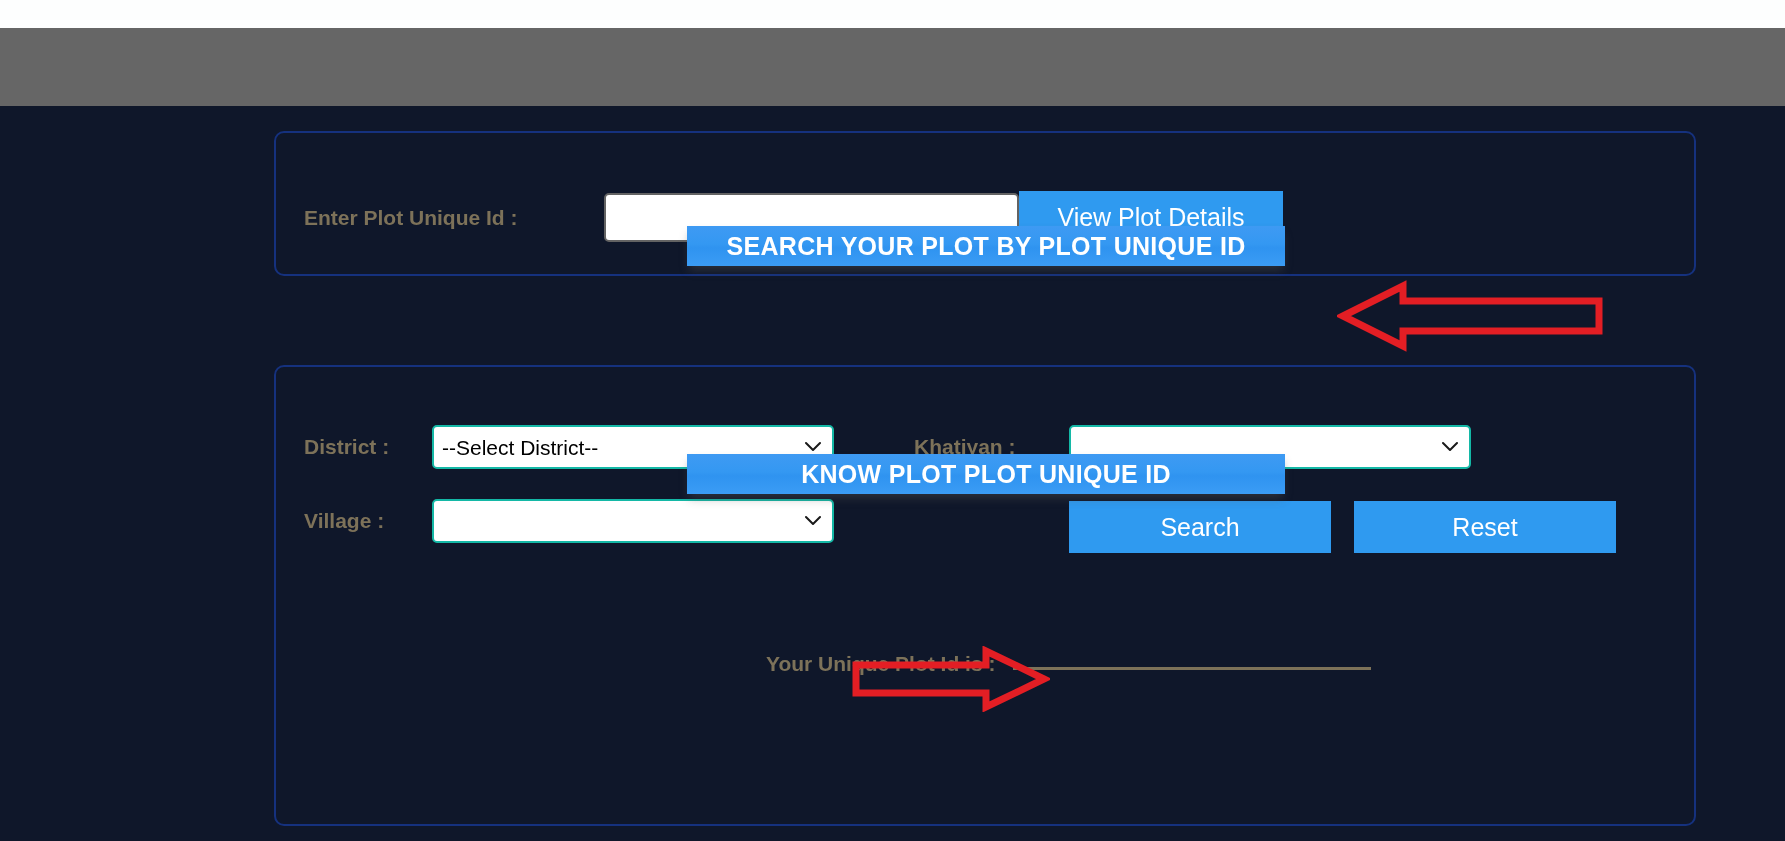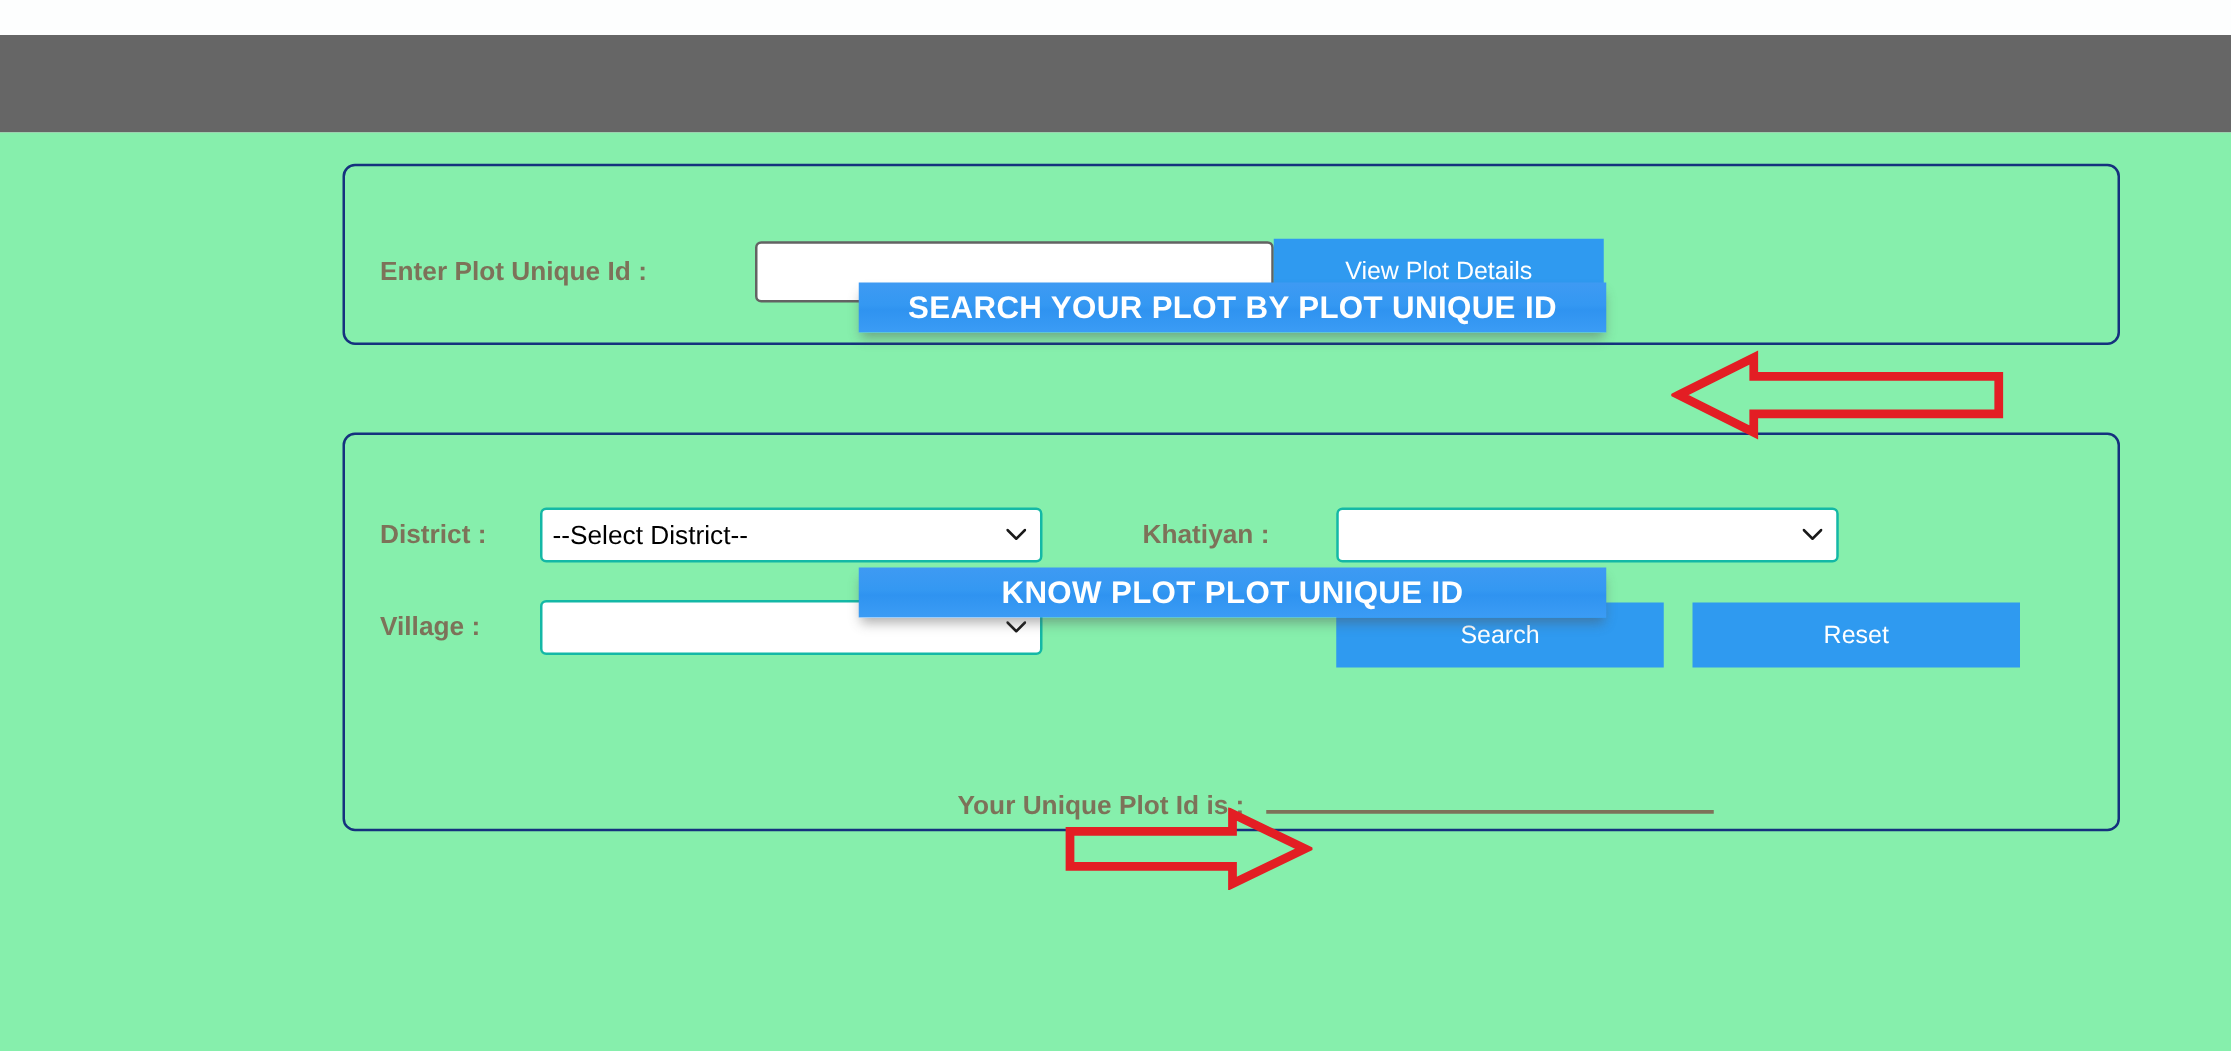--- a/index.html
+++ b/index.html
@@ -27,37 +27,37 @@
     left: 0; top: 28px;
     width: 1785px; height: 78px;
     background: #666666;
   }
 
   
   .page-body {
     position: absolute;
     left: 0; top: 106px;
     width: 1785px; height: 735px;
-    background: #86efac;
+    background: #0f172a;
   }
 
   
   .panel {
     position: absolute;
     border: 2px solid #15317e;
     border-radius: 10px;
     background: transparent;
   }
   #panel-search {
     left: 274px; top: 25px;
     width: 1422px; height: 145px;
   }
   #panel-know {
-    left: 274px; top: 240px;
-    width: 1422px; height: 319px;
+    left: 274px; top: 259px;
+    width: 1422px; height: 461px;
   }
 
   
   .panel-banner {
     position: absolute;
     height: 40px;
     background: linear-gradient(to bottom, #3e9af3 0%, #3498f2 45%, #2f93f0 55%, #3b9cf5 100%);
     color: #ffffff;
     font-size: 25px;
     font-weight: bold;
@@ -96,21 +96,21 @@
     font-family: "Liberation Sans", sans-serif;
     padding: 0 10px;
     outline: none;
   }
 
   
   .btn-blue {
     background: #2f9af0;
     border: none;
     color: #ffffff;
-    font-size: 20px;
+    font-size: 25px;
     font-family: "Liberation Sans", sans-serif;
     cursor: pointer;
     display: flex;
     align-items: center;
     justify-content: center;
     padding: 16px;
   }
   #btn-view-plot {
     width: 264px;
     height: 53px;

